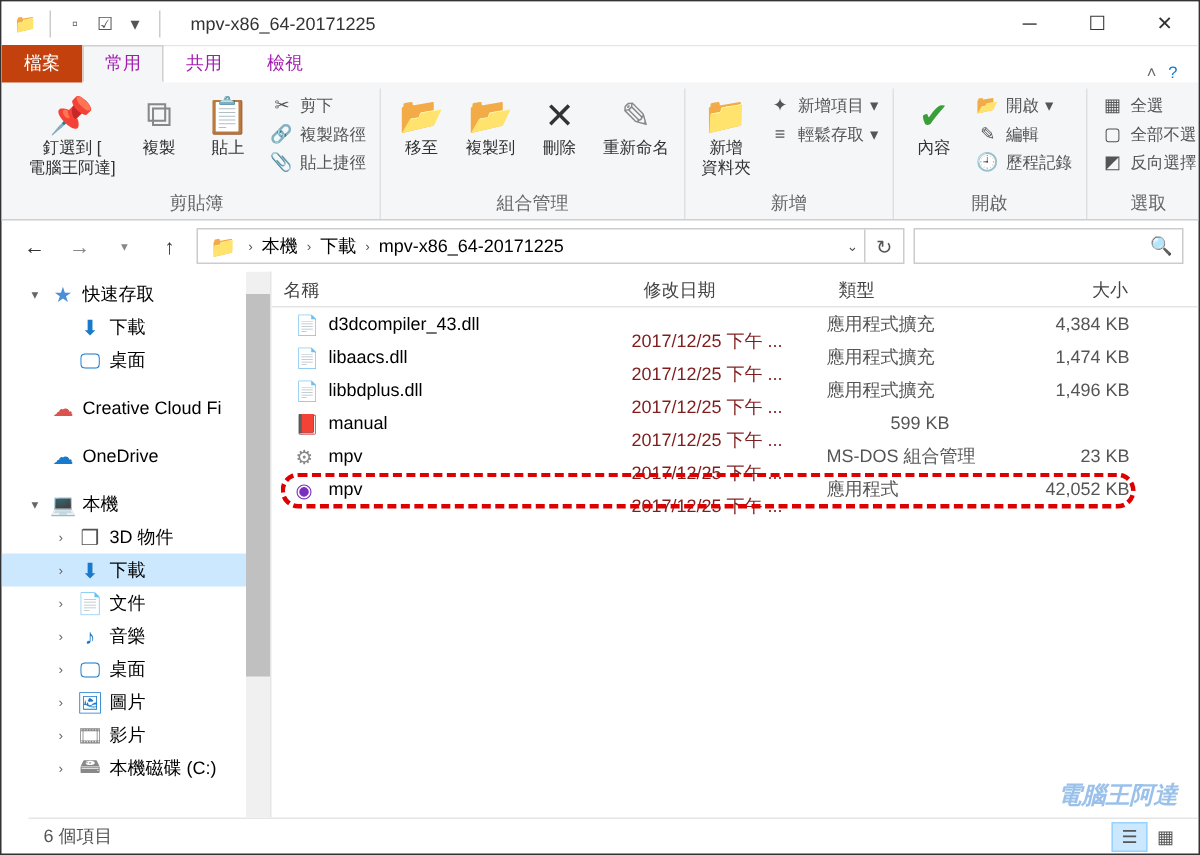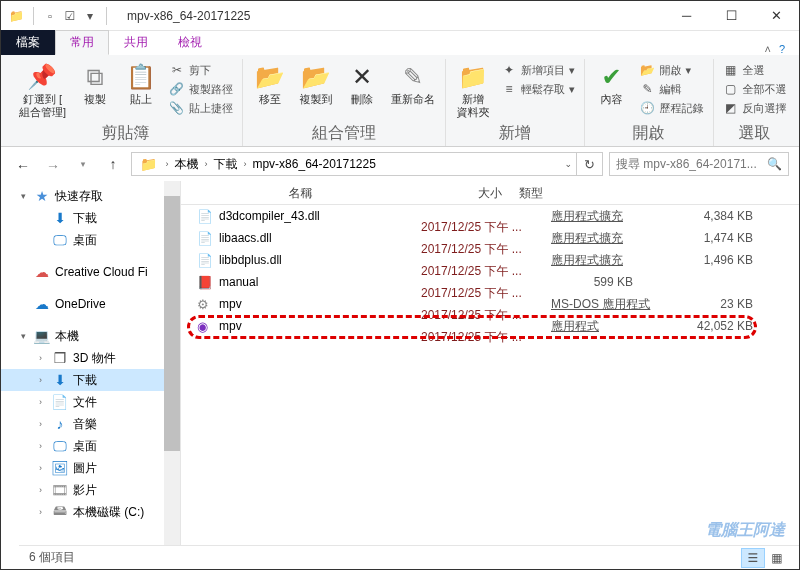--- a/index.html
+++ b/index.html
@@ -12,32 +12,32 @@
 .folder-mini { color: #f8c047; font-size: 14px; }
 .divider-v { width: 1px; height: 18px; background: #ccc; margin: 0 4px; }
 .down-arrow { color: #555; font-size: 8px; }
 .titlebar-title { flex: 1; font-size: 12px; color: #333; padding-left: 8px; }
 .window-controls { display: flex; }
 .window-controls div { width: 45px; height: 30px; display: flex; align-items: center; justify-content: center; font-size: 13px; color: #333; cursor: pointer; }
 
 
 .tabs { height: 24px; display: flex; align-items: flex-end; background: #fff; }
 .tab { padding: 3px 14px; font-size: 12px; color: #a21caf; border: 1px solid transparent; cursor: pointer; }
-.tab.file { background: #0f172a; color: #fff; border-radius: 0; }
+.tab.file { background: #c2410c; color: #fff; border-radius: 0; }
 .tab.active { background: #f5f6f7; border: 1px solid #d0d0d0; border-bottom: 1px solid #f5f6f7; }
 .tabs-spacer { flex: 1; }
 .help-icons { display: flex; gap: 8px; padding-right: 14px; align-items: center; }
 .help-icons span { font-size: 11px; color: #666; cursor: pointer; }
 
 
 .ribbon { height: 92px; background: #f5f6f7; border-bottom: 1px solid #d0d0d0; display: flex; padding: 4px 8px 0 8px; }
 .ribbon-group { display: flex; flex-direction: column; justify-content: space-between; padding: 0 6px; border-right: 1px solid #e0e0e0; }
 .ribbon-group:last-child { border-right: none; }
 .ribbon-group-content { display: flex; gap: 4px; flex: 1; }
-.ribbon-group-label { font-size: 16px; color: #666; text-align: center; padding: 2px 0; }
+.ribbon-group-label { font-size: 12px; color: #666; text-align: center; padding: 2px 0; }
 .ribbon-btn { display: flex; flex-direction: column; align-items: center; padding: 2px 4px; cursor: pointer; min-width: 42px; }
 .ribbon-btn .ricon { width: 32px; height: 32px; display: flex; align-items: center; justify-content: center; font-size: 24px; }
 .ribbon-btn .rlabel { font-size: 11px; color: #333; text-align: center; line-height: 1.2; white-space: pre; }
 .ribbon-small { display: flex; align-items: center; gap: 4px; padding: 1px 3px; font-size: 11px; color: #555; cursor: pointer; white-space: nowrap; }
 .ribbon-small .sicon { width: 16px; height: 16px; display: inline-flex; align-items: center; justify-content: center; font-size: 12px; }
 .ribbon-col { display: flex; flex-direction: column; gap: 1px; justify-content: flex-start; padding-top: 2px; }
 
 
 .address-bar { height: 34px; display: flex; align-items: center; padding: 4px 10px; gap: 6px; }
 .nav-btn { width: 24px; height: 24px; display: flex; align-items: center; justify-content: center; font-size: 14px; color: #888; cursor: pointer; border-radius: 2px; }
@@ -60,32 +60,32 @@
 .nav-item .nlabel { padding-left: 4px; }
 .nav-item.level1 { padding-left: 20px; }
 .nav-item.level2 { padding-left: 38px; }
 .nav-spacer { height: 10px; }
 .scrollbar-mock { position: absolute; right: 0; top: 0; width: 16px; height: 100%; background: #f0f0f0; }
 .scrollbar-thumb { width: 100%; height: 70%; background: #c0c0c0; position: absolute; top: 15px; }
 
 .file-pane { flex: 1; display: flex; flex-direction: column; }
 .columns { display: flex; height: 24px; border-bottom: 1px solid #e5e5e5; font-size: 12px; color: #444; }
 .col { padding: 4px 8px; border-right: 1px solid transparent; cursor: pointer; }
-.col.name { width: 240px; text-align: center; }
+.col.name { width: 240px; }
 .col.date { width: 130px; }
 .col.type { width: 120px; }
 .col.size { width: 90px; text-align: right; }
 
 .files { flex: 1; font-size: 12px; position: relative; }
 .file-row { display: flex; height: 22px; align-items: center; cursor: pointer; }
 .file-row .fc-name { width: 240px; display: flex; align-items: center; padding-left: 16px; }
 .file-row .fc-name .ficon { width: 18px; font-size: 13px; }
 .file-row .fc-name .ftext { padding-left: 4px; }
 .file-row .fc-date { width: 130px; color: #7f1d1d; margin-top: 23px; }
-.file-row .fc-type { width: 120px; color: #555; white-space: nowrap; overflow: hidden; text-decoration: underline; }
+.file-row .fc-type { width: 120px; color: #555; white-space: nowrap; overflow: hidden; }
 .file-row .fc-size { width: 90px; text-align: right; color: #555; padding-right: 8px; }
 
 .highlight-ring { position: absolute; border: 3px dashed #d00; border-radius: 14px; left: 6px; width: 570px; height: 24px; top: 110px; pointer-events: none; }
 
 
 .status-bar { height: 24px; border-top: 1px solid #e5e5e5; display: flex; align-items: center; padding: 0 10px; font-size: 12px; color: #555; margin-left: 18px; }
 .status-bar .view-icons { margin-left: auto; display: flex; }
 .status-bar .view-icons span { width: 24px; height: 20px; display: flex; align-items: center; justify-content: center; cursor: pointer; border: 1px solid transparent; }
 .status-bar .view-icons span.active { background: #cce8ff; border: 1px solid #99d1ff; }
 
@@ -122,21 +122,21 @@
     <span style="color:#1979ca;">?</span>
   </div>
 </div>
 
 <div class="ribbon">
   <div class="ribbon-group">
     <div class="ribbon-group-content">
       <div class="ribbon-btn">
         <span class="ricon" style="color:#555;">📌</span>
         <span class="rlabel">釘選到 [
-組合管理]</span>
+電腦王阿達]</span>
       </div>
       <div class="ribbon-btn">
         <span class="ricon" style="color:#888;">⧉</span>
         <span class="rlabel">複製</span>
       </div>
       <div class="ribbon-btn">
         <span class="ricon" style="color:#b8860b;">📋</span>
         <span class="rlabel">貼上</span>
       </div>
       <div class="ribbon-col">
@@ -247,21 +247,20 @@
     <span class="bc-seg">本機</span>
     <span class="bc-arrow">›</span>
     <span class="bc-seg">下載</span>
     <span class="bc-arrow">›</span>
     <span class="bc-seg">mpv-x86_64-20171225</span>
     <span style="flex:1"></span>
     <span class="bc-arrow">⌄</span>
     <span class="bc-refresh">↻</span>
   </div>
   <div class="search-box">
-    <span>搜尋 mpv-x86_64-20171...</span>
     <span class="sicon">🔍</span>
   </div>
 </div>
 
 <div class="main">
   <div class="nav-pane">
     <div class="nav-item level1">
         <span class="chev">▾</span>
         <span class="nicon" style="color:#4a90d9;">★</span>
         <span class="nlabel">快速存取</span>
@@ -337,22 +336,23 @@
         <span class="nlabel">本機磁碟 (C:)</span>
       </div>
     <div class="scrollbar-mock">
         <div class="scrollbar-thumb"></div>
       </div>
   </div>
 
   <div class="file-pane">
     <div class="columns">
       <div class="col name">名稱</div>
+      <div class="col date">修改日期</div>
+      <div class="col type">類型</div>
       <div class="col size">大小</div>
-      <div class="col type">類型</div>
     </div>
     <div class="files" id="file-list">
       <div class="file-row">
           <div class="fc-name">
             <span class="ficon" style="color:#888;">📄</span>
             <span class="ftext">d3dcompiler_43.dll</span>
           </div>
           <div class="fc-date">2017/12/25 下午 ...</div>
           <div class="fc-type">應用程式擴充</div>
           <div class="fc-size">4,384 KB</div>
@@ -382,21 +382,21 @@
           </div>
           <div class="fc-date">2017/12/25 下午 ...</div>
           <div class="fc-size">599 KB</div>
         </div>
         <div class="file-row">
           <div class="fc-name">
             <span class="ficon" style="color:#888;">⚙</span>
             <span class="ftext">mpv</span>
           </div>
           <div class="fc-date">2017/12/25 下午 ...</div>
-          <div class="fc-type">MS-DOS 應用程式</div>
+          <div class="fc-type">MS-DOS 組合管理</div>
           <div class="fc-size">23 KB</div>
         </div>
         <div class="file-row">
           <div class="fc-name">
             <span class="ficon" style="color:#7b2fbf;">◉</span>
             <span class="ftext">mpv</span>
           </div>
           <div class="fc-date">2017/12/25 下午 ...</div>
           <div class="fc-type">應用程式</div>
           <div class="fc-size">42,052 KB</div>

